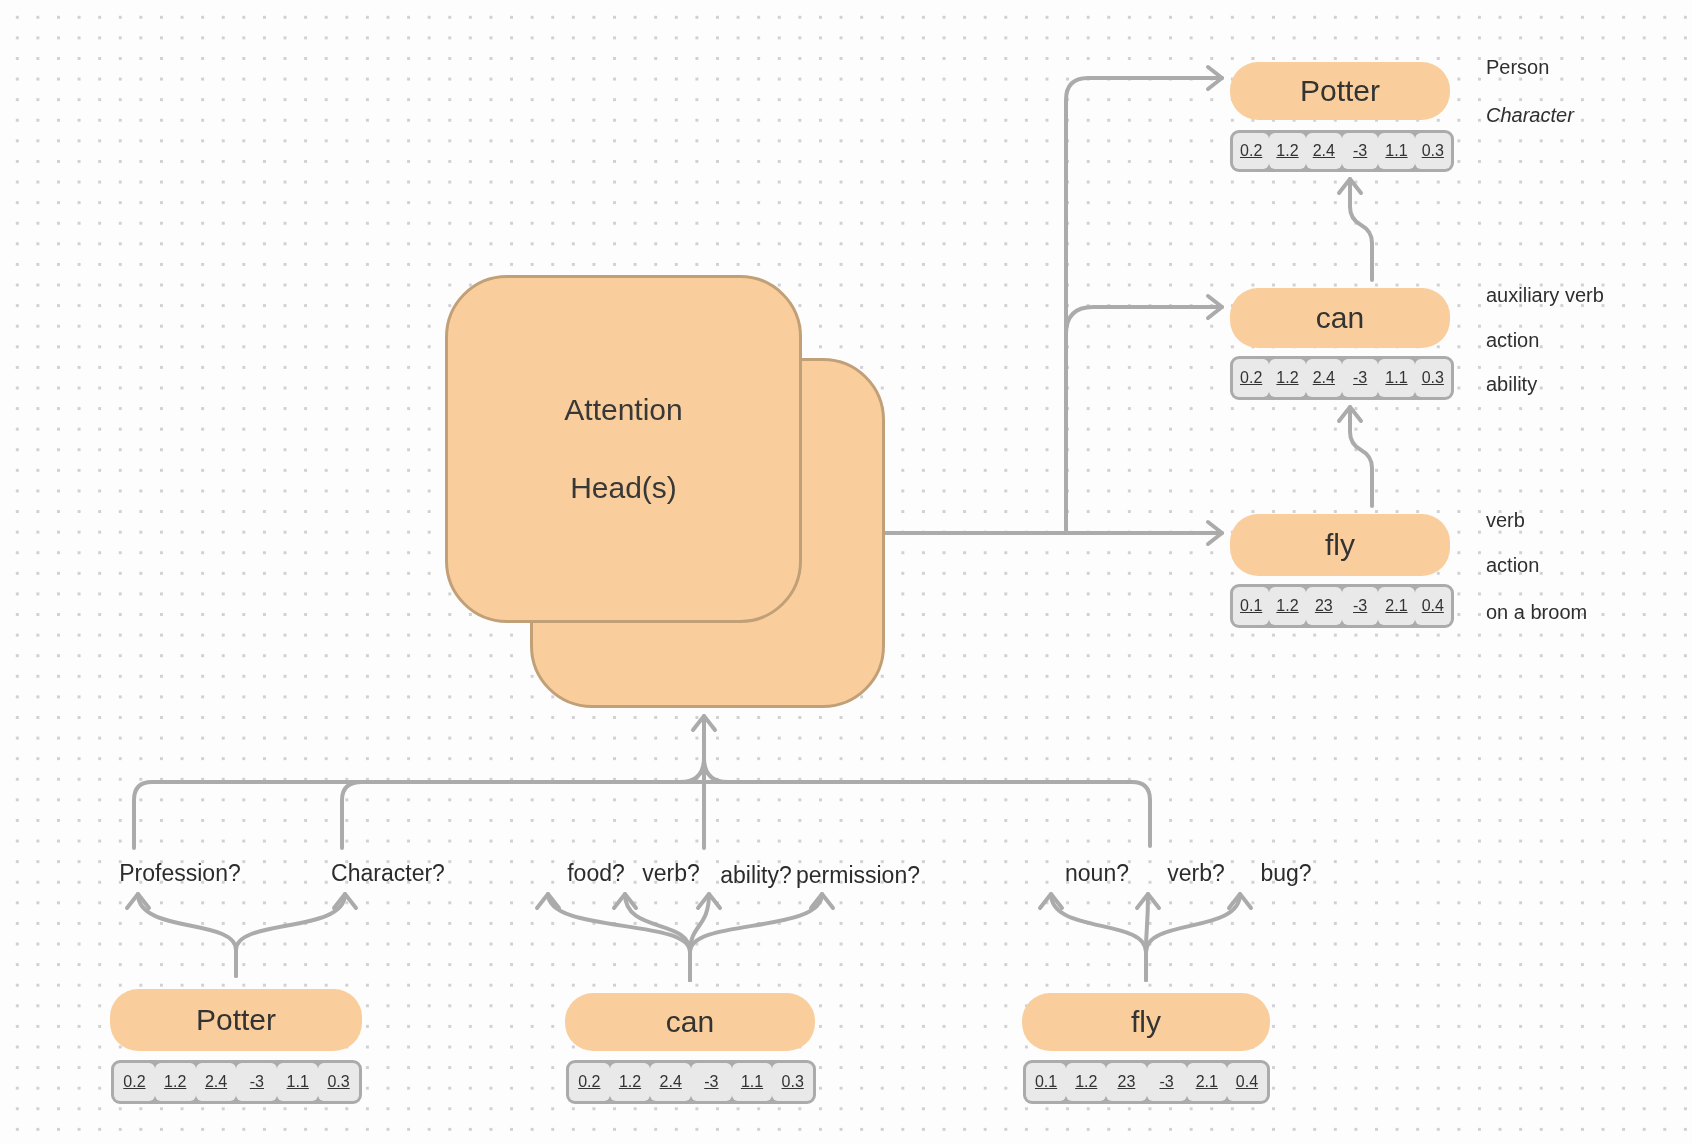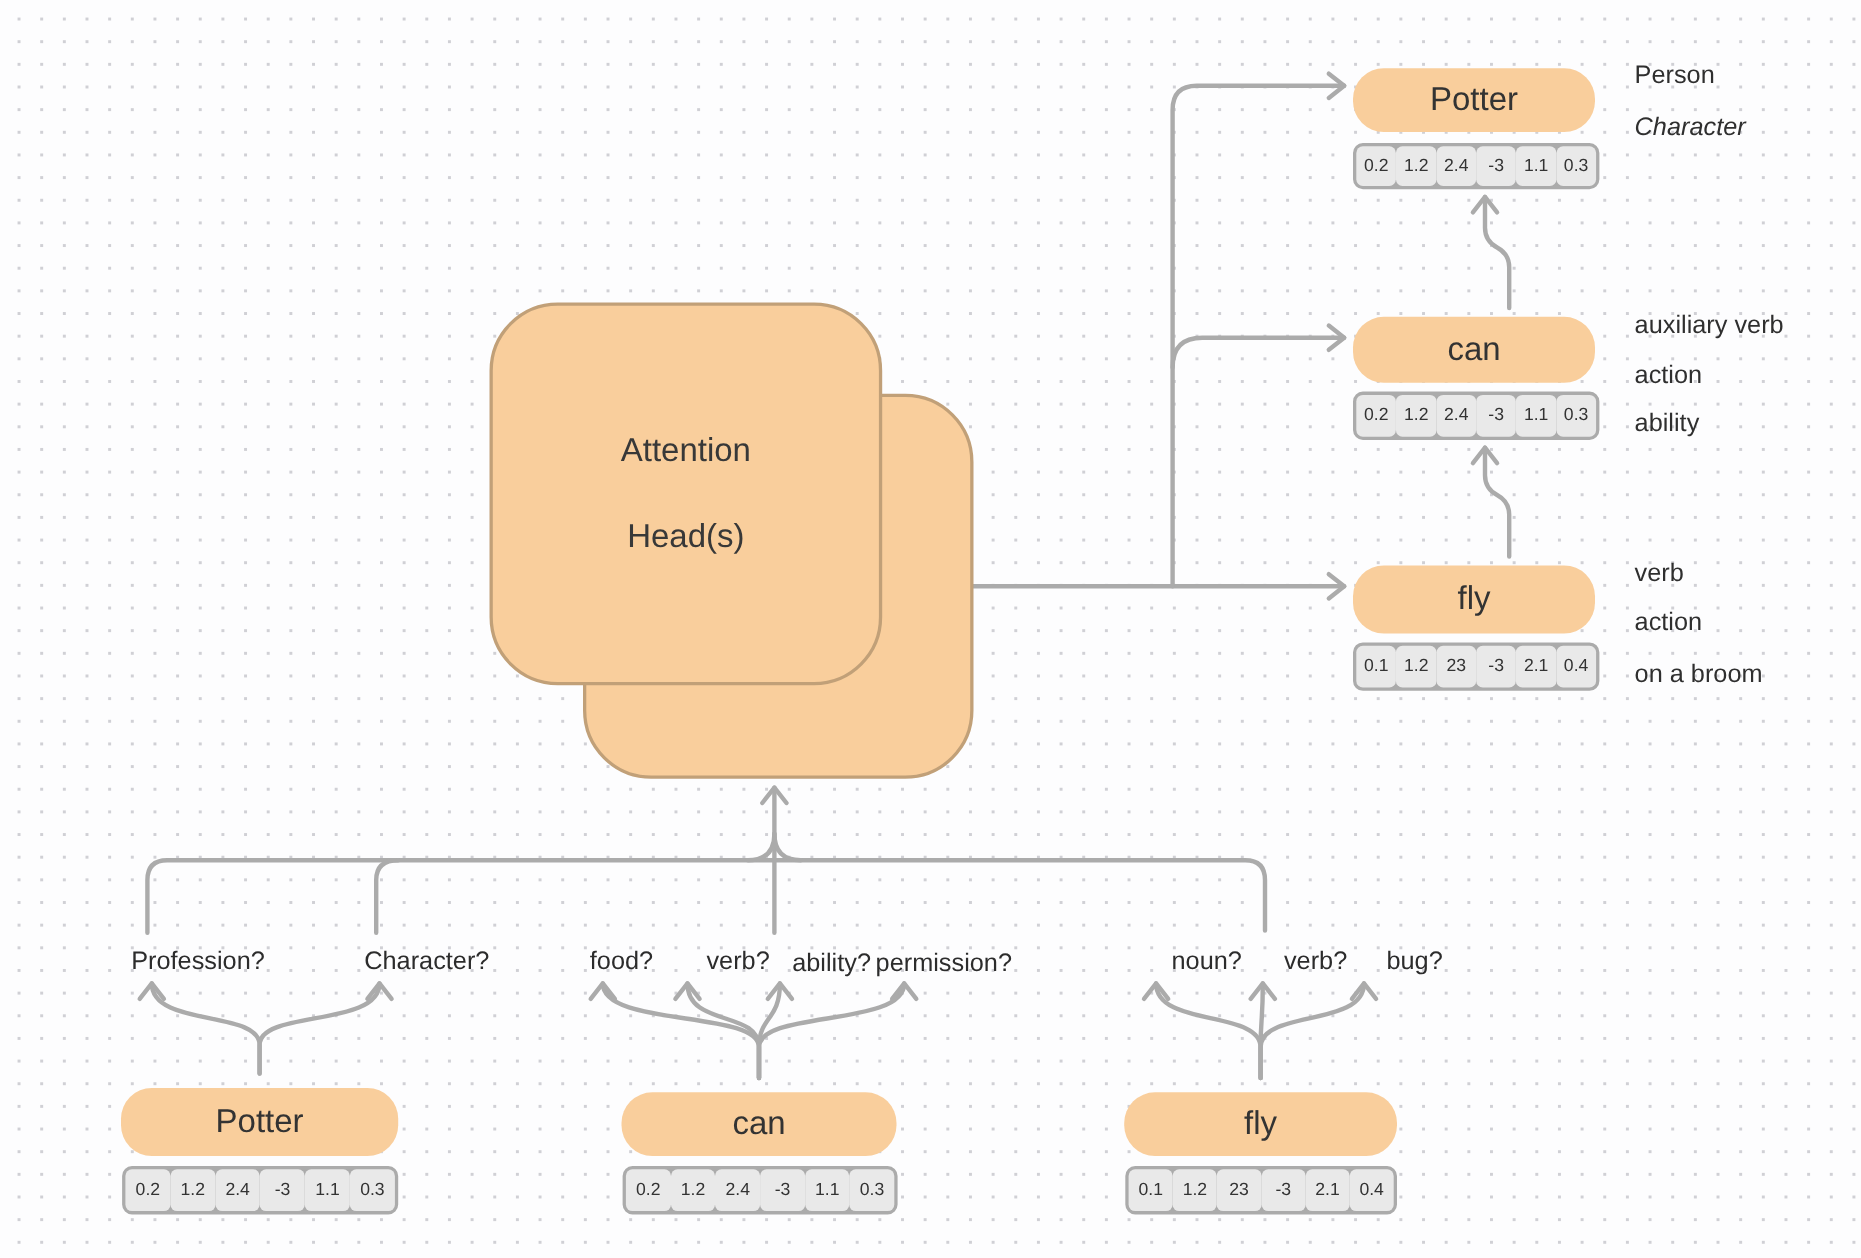--- a/index.html
+++ b/index.html
@@ -27,28 +27,28 @@
   }
   .pill{
     position:absolute;z-index:3;border-radius:28px;
     background:var(--token_fill,#f9ce9c);
     display:flex;align-items:center;justify-content:center;
     font-size:30px;font-weight:500;color:#333;box-sizing:border-box;margin-top:11px;
   }
   .vec{
     position:absolute;z-index:3;display:flex;gap:0;box-sizing:border-box;
     background:var(--cell_frame,#ababab);
-    border:3px solid var(--cell_frame,#ababab);border-radius:9px;
+    border:3px solid var(--cell_frame,#ababab);border-radius:9px;text-decoration:underline;
   }
   .cell{
     flex:1 1 0;background:var(--cell_fill,#e9e9e9);border-radius:6px;
     display:flex;align-items:center;justify-content:center;
     font-size:16px;color:#333;
   }
-  .ann{position:absolute;z-index:3;font-size:23px;font-weight:500;color:#2f2f2f;line-height:26px;white-space:nowrap;}
+  .ann{position:absolute;z-index:3;font-size:20px;font-weight:500;color:#2f2f2f;line-height:26px;white-space:nowrap;}
   .q{position:absolute;z-index:3;font-size:23px;font-weight:500;color:#2c2c2c;line-height:28px;white-space:nowrap;transform:translateX(-50%);margin-left:46px;}
 </style>
 </head>
 <body>
 
 <div class="canvas">
 
   <svg class="wires" width="1692" height="1144" viewBox="0 0 1692 1144">
     <defs>
       <marker id="arw" viewBox="-18 -15 22 30" refX="0" refY="0" markerWidth="22" markerHeight="30" orient="auto" markerUnits="userSpaceOnUse">
@@ -142,21 +142,21 @@
 
   <div class="pill" style="left:565px;top:982px;width:250px;height:58px;">can</div>
   <div class="vec" style="left:566px;top:1060px;width:250px;height:44px;">
     <span class="cell">0.2</span>
     <span class="cell">1.2</span>
     <span class="cell">2.4</span>
     <span class="cell">-3</span>
     <span class="cell">1.1</span>
     <span class="cell">0.3</span>
   </div>
-  <div class="q" style="left:519px;top:859px;text-align:center;">food?</div>
+  <div class="q" style="left:550px;top:859px;text-align:center;">food?</div>
   <div class="q" style="left:625px;top:859px;">verb?</div>
   <div class="q" style="left:710px;top:861px;">ability?</div>
   <div class="q" style="left:812px;top:861px;">permission?</div>
 
   <div class="pill" style="left:1022px;top:982px;width:248px;height:58px;">fly</div>
   <div class="vec" style="left:1023px;top:1060px;width:247px;height:44px;">
     <span class="cell">0.1</span>
     <span class="cell">1.2</span>
     <span class="cell">23</span>
     <span class="cell">-3</span>

